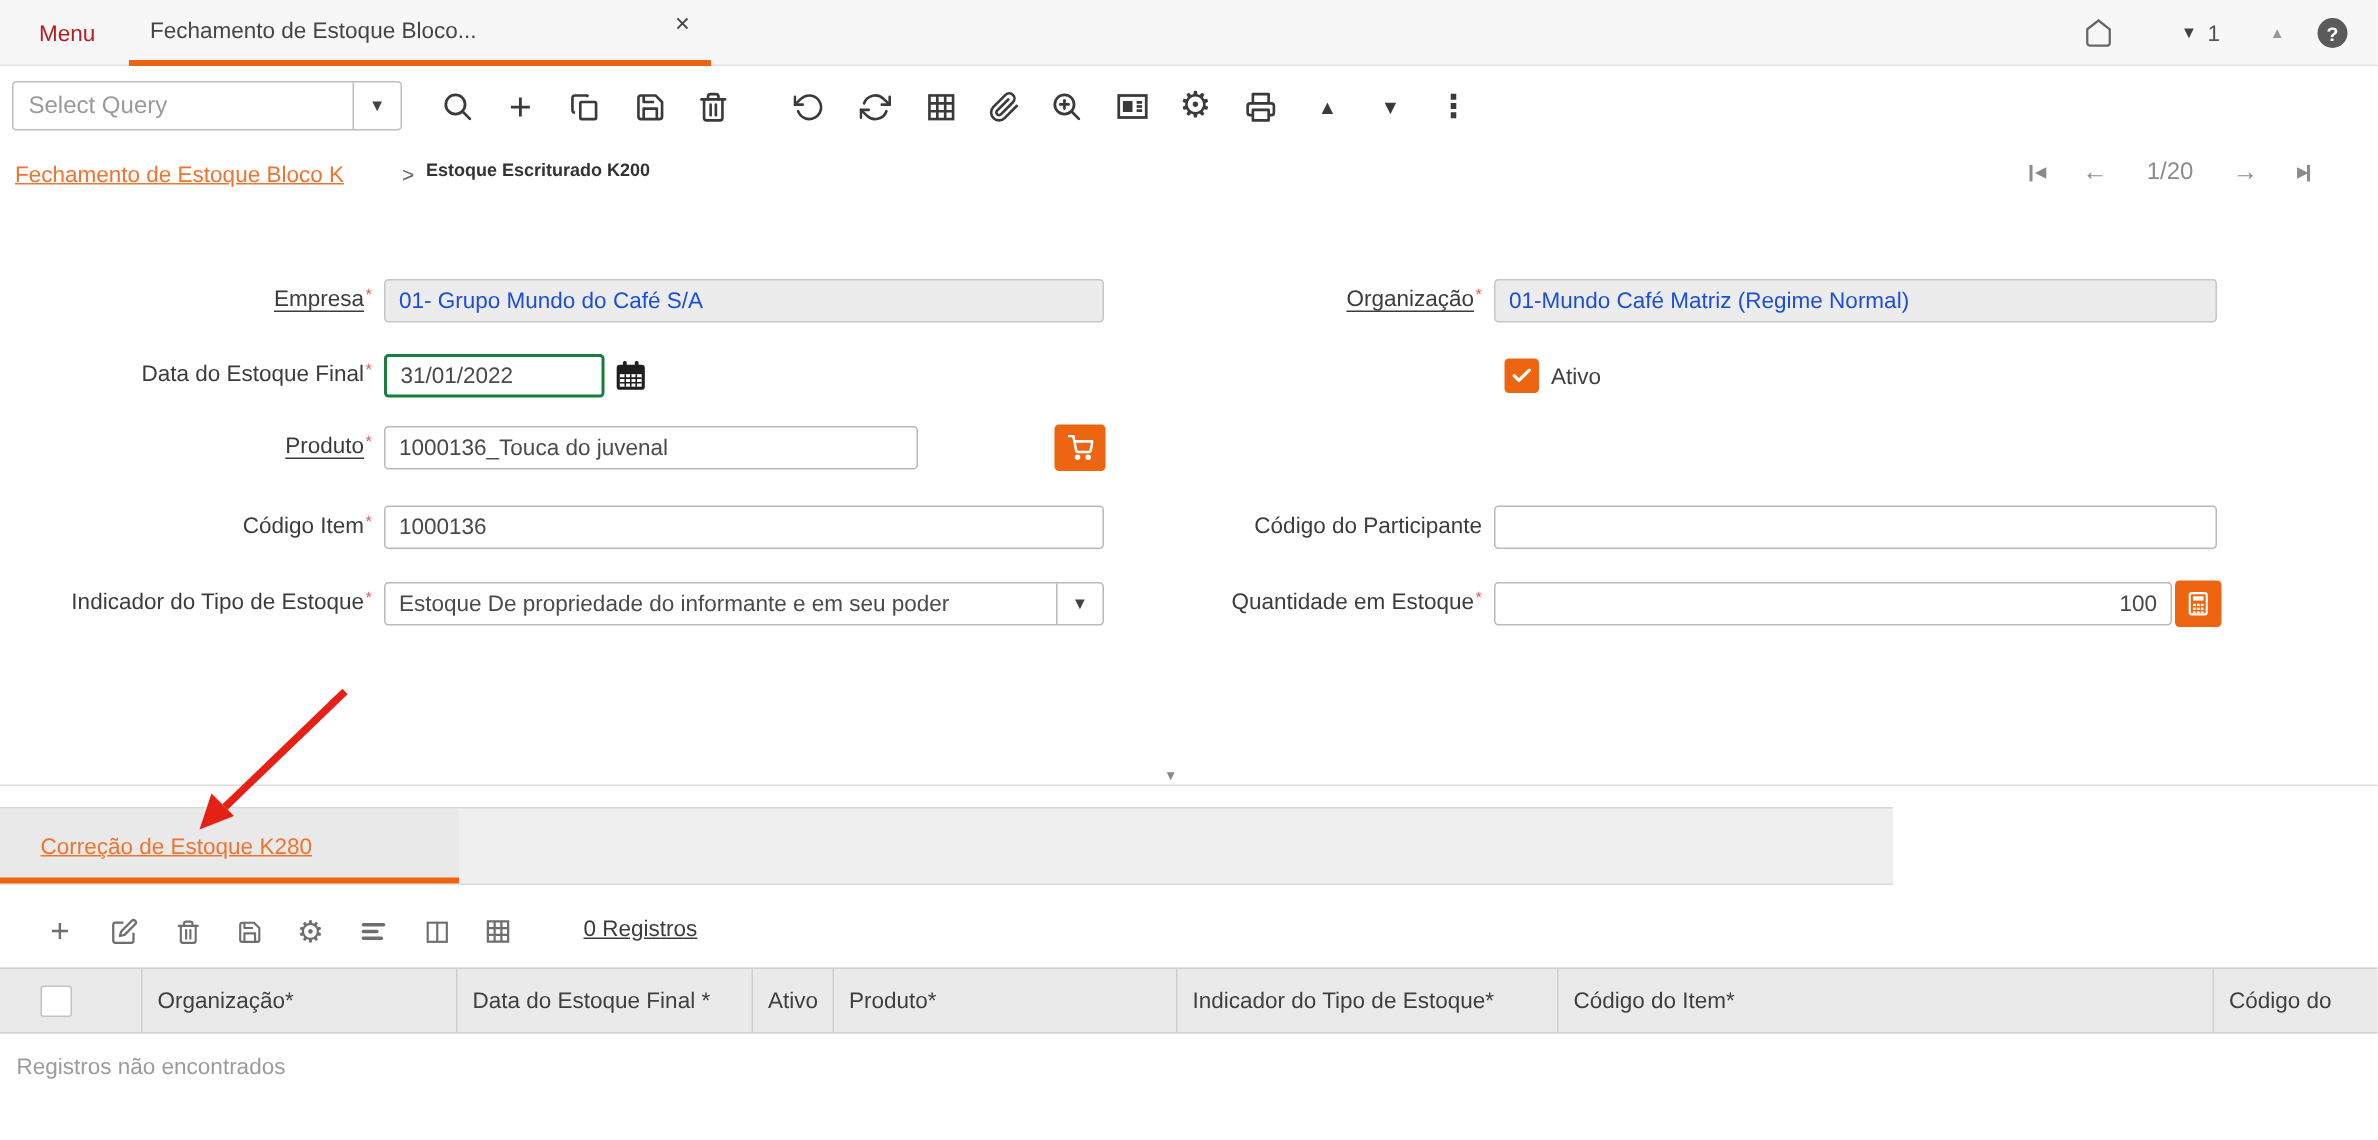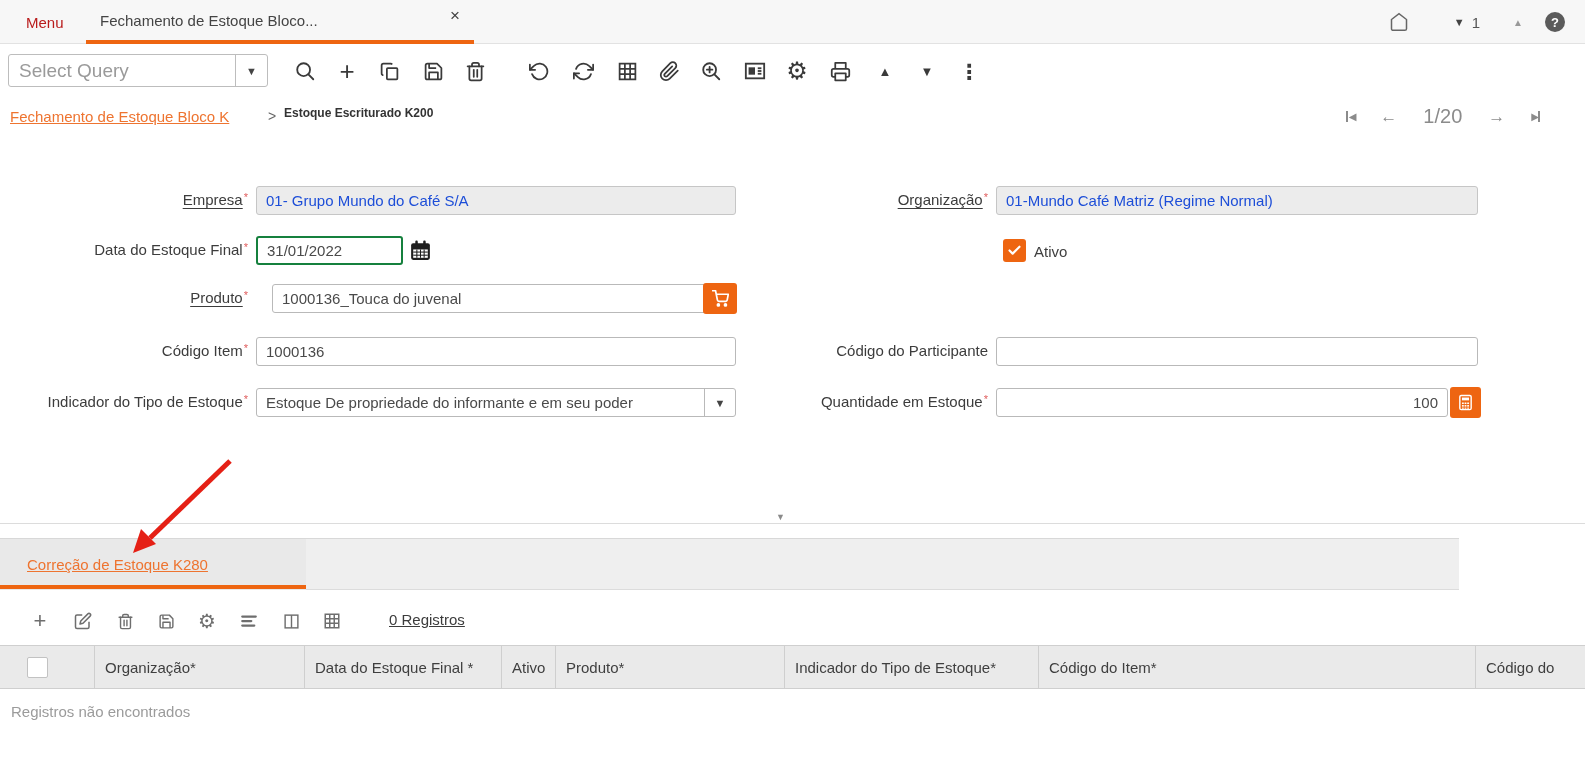--- a/index.html
+++ b/index.html
@@ -18,39 +18,39 @@
     border-bottom:4px solid #ee6511; justify-content:space-between; }
   .tab .close { font-size:17px; color:#444; margin-left:10px; margin-top:-8px; }
   .winctl { position:absolute; top:0; height:44px; display:flex; align-items:center; color:#666; }
   .helpdot { width:20px; height:20px; border-radius:50%; background:#5b5b5b; color:#fff;
     font-size:13px; font-weight:bold; display:flex; align-items:center; justify-content:center; }
 
   
   .toolbar { position:absolute; left:0; top:45px; width:1585px; height:52px; background:#fff; }
   .querybox { position:absolute; left:8px; top:9px; width:260px; height:33px;
     border:1px solid #bdbdbd; border-radius:3px; display:flex; align-items:center; }
-  .querybox .qtext { flex:1; padding:0 10px; font-size:19px; color:#9a9a9a; }
+  .querybox .qtext { flex:1; padding:0 10px; font-size:16px; color:#9a9a9a; }
   .querybox .qarrow { width:32px; height:100%; border-left:1px solid #bdbdbd;
     display:flex; align-items:center; justify-content:center; color:#444; font-size:11px; }
   .tbi { position:absolute; top:9px; width:34px; height:34px; display:flex;
     align-items:center; justify-content:center; color:#3a3a3a; cursor:pointer; }
   .tbi svg { stroke:#3a3a3a; }
   .glyph20 { font-size:21px; line-height:1; }
   .glyph14 { font-size:13px; line-height:1; }
 
   
   .crumbrow { position:absolute; left:0; top:97px; width:1585px; height:42px; }
   .crumb-link { position:absolute; left:10px; top:11px; font-size:15px; color:#ee7430;
     text-decoration:underline; cursor:pointer; }
   .crumb-sep { position:absolute; left:268px; top:11px; font-size:14px; color:#666; }
   .crumb-cur { position:absolute; left:284px; top:9px; font-size:12px; font-weight:bold; color:#333; }
   .pager { position:absolute; right:45px; top:8px; display:flex; align-items:center; gap:26px; color:#8b8b8b; }
   .pager .pgbtn { font-size:17px; cursor:pointer; }
   .pager .skip { font-size:13px; font-weight:bold; letter-spacing:-2px; cursor:pointer; }
-  .pager .pgnum { font-size:20px; color:#8b8b8b; }
+  .pager .pgnum { font-size:16px; color:#8b8b8b; }
 
   
   .lbl { position:absolute; left:0; width:248px; text-align:right; font-size:15px; color:#3c3c3c; }
   .lblR { position:absolute; left:690px; width:298px; text-align:right; font-size:15px; color:#3c3c3c; }
   .lbl u, .lblR u { text-underline-offset:3px; }
   .req { color:#e05c5c; font-size:11px; vertical-align:top; margin-left:1px; }
   .fld { position:absolute; border:1px solid #b9b9b9; border-radius:3px; height:29px;
     font-size:15px; color:#4a4a4a; display:flex; align-items:center; padding:0 9px; background:#fff; }
   .fld.disabled { background:#ececec; color:#1d4ed8; border-color:#c6c6c6; }
   .fld.focus { border:2px solid #15803d; }
@@ -60,21 +60,21 @@
     border-left:1px solid #b9b9b9; display:flex; align-items:center; justify-content:center;
     color:#444; font-size:11px; }
   .checkbox { position:absolute; width:23px; height:23px; background:#ee6511; border-radius:3px;
     display:flex; align-items:center; justify-content:center; cursor:pointer; }
 
   
   .split-caret { position:absolute; left:776px; top:512px; font-size:9px; color:#8a8a8a; }
   .splitline { position:absolute; left:0; top:523px; width:1585px; height:1px; background:#dcdcdc; }
 
   
-  .subtabstrip { position:absolute; left:0; top:538px; width:1459px; height:52px;
+  .subtabstrip { position:absolute; left:0; top:538px; width:1262px; height:52px;
     background:#efefef; border-top:1px solid #d8d8d8; border-bottom:1px solid #dcdcdc; }
   .subtab { position:absolute; left:0; top:0; width:306px; height:51px; background:#e9e9e9;
     display:flex; align-items:center; padding-left:27px; }
   .subtab a { font-size:15px; color:#ee7430; text-decoration:underline; cursor:pointer; }
   .subtab-bar { position:absolute; left:0; bottom:0; width:306px; height:4px; background:#ee6511; }
 
   
   .subtb { position:absolute; left:0; top:600px; width:1585px; height:42px; }
   .stbi { position:absolute; top:6px; width:30px; height:30px; display:flex; align-items:center;
     justify-content:center; color:#6e6e6e; cursor:pointer; }
@@ -253,21 +253,21 @@
     </svg>
 </span>
 <div class="checkbox" style="left:1003px; top:239px;">
   <svg width="15" height="15" viewBox="0 0 24 24" fill="none" stroke="#fff" stroke-width="3.4" stroke-linecap="round" stroke-linejoin="round">
       <polyline points="20 6 9 17 4 12"></polyline>
     </svg>
 </div>
 <span class="abs" style="left:1034px; top:243px; font-size:15px;">Ativo</span>
 
 <span class="lbl" style="top:289px;"><u>Produto</u><span class="req">*</span></span>
-<div class="fld" style="left:256px; top:284px; width:444px;margin-left:16px;">
+<div class="fld" style="left:256px; top:284px; width:356px;">
   <span>1000136_Touca do juvenal</span>
 </div>
 <div class="orangebtn" style="left:703px; top:283px; width:34px; height:31px;">
   <svg width="17" height="17" viewBox="0 0 24 24" fill="none" stroke="#fff" stroke-width="2.4" stroke-linecap="round" stroke-linejoin="round">
       <circle cx="9" cy="21" r="1.4" fill="#fff"></circle>
       <circle cx="19" cy="21" r="1.4" fill="#fff"></circle>
       <path d="M1 1h4l2.68 13.39a2 2 0 0 0 2 1.61h9.72a2 2 0 0 0 2-1.61L23 6H6"></path>
     </svg>
 </div>
 

